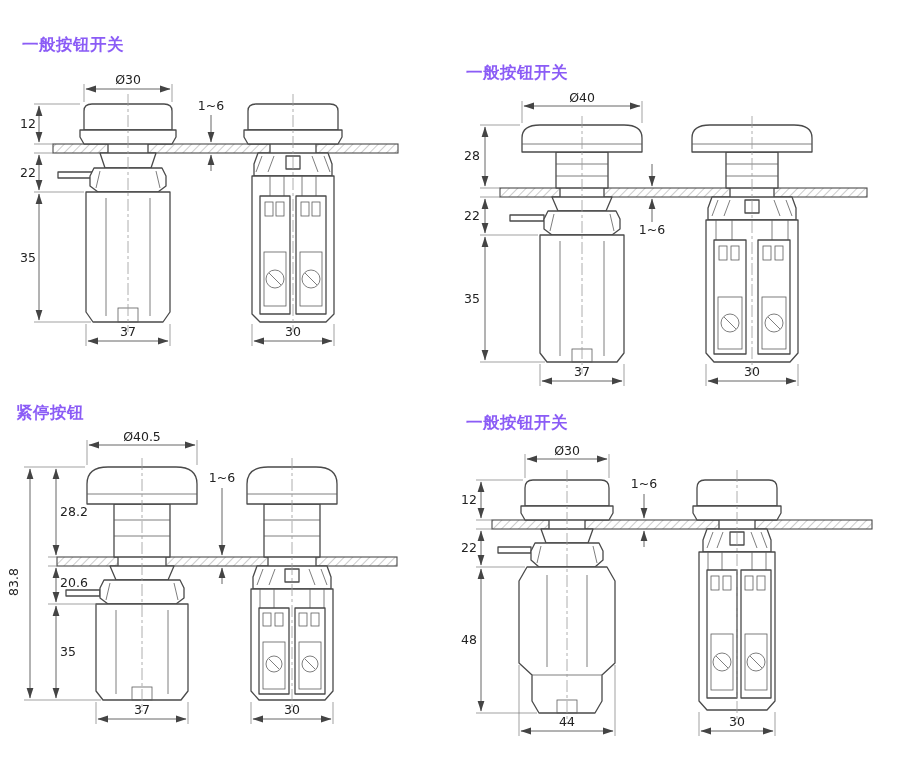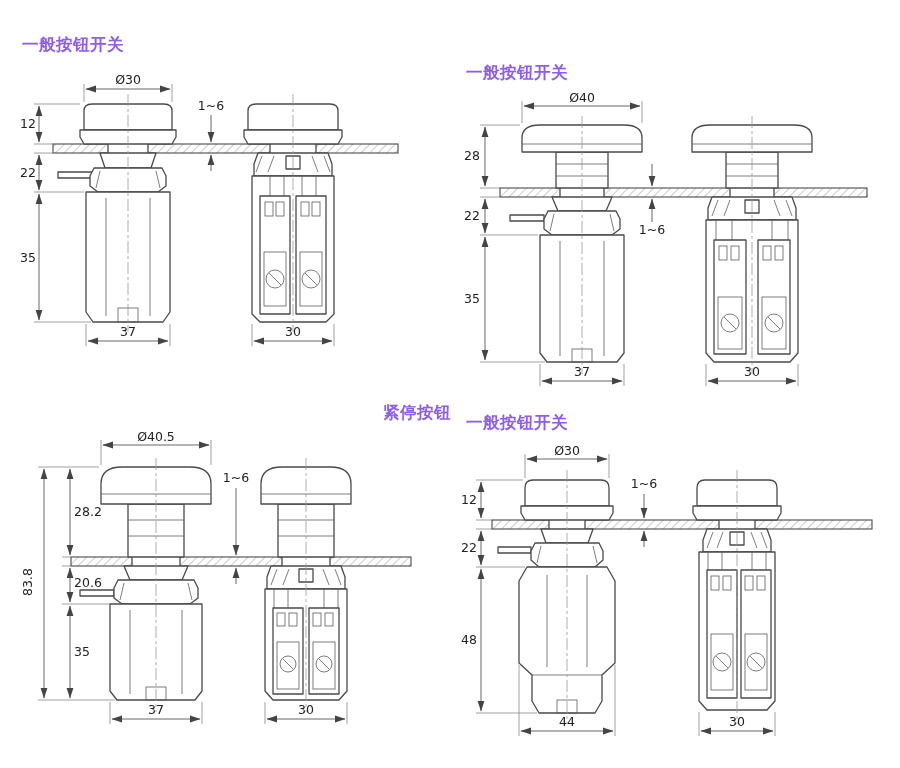--- a/index.html
+++ b/index.html
@@ -237,21 +237,21 @@
       <text class="dt" x="130" y="284" text-anchor="middle">37</text>
 
       <line class="ext" x1="254" y1="272" x2="254" y2="294"></line>
       <line class="ext" x1="346" y1="272" x2="346" y2="294"></line>
       <line class="dim" x1="256" y1="289" x2="344" y2="289" marker-start="url(#a2s)" marker-end="url(#a2e)"></line>
       <text class="dt" x="300" y="284" text-anchor="middle">30</text>
     </g>
   </svg>
 </section>
 
-<section class="quad" style="left:16px; top:390px;text-align:right;">
+<section class="quad" style="left:2px; top:390px;">
   <h2 class="title">紧停按钮</h2>
   <svg width="435" height="300" viewBox="0 0 435 300">
     <defs>
       <marker id="a3e" viewBox="0 0 10 8" markerWidth="11" markerHeight="9" refX="9.5" refY="4" orient="auto" markerUnits="userSpaceOnUse">
             <path d="M0,0.8 L10,4 L0,7.2 Z" fill="#444"></path>
           </marker>
       <marker id="a3s" viewBox="0 0 10 8" markerWidth="11" markerHeight="9" refX="0.5" refY="4" orient="auto" markerUnits="userSpaceOnUse">
             <path d="M10,0.8 L0,4 L10,7.2 Z" fill="#444"></path>
           </marker>
       <pattern id="hp3" width="6" height="6" patternUnits="userSpaceOnUse" patternTransform="rotate(45)">

